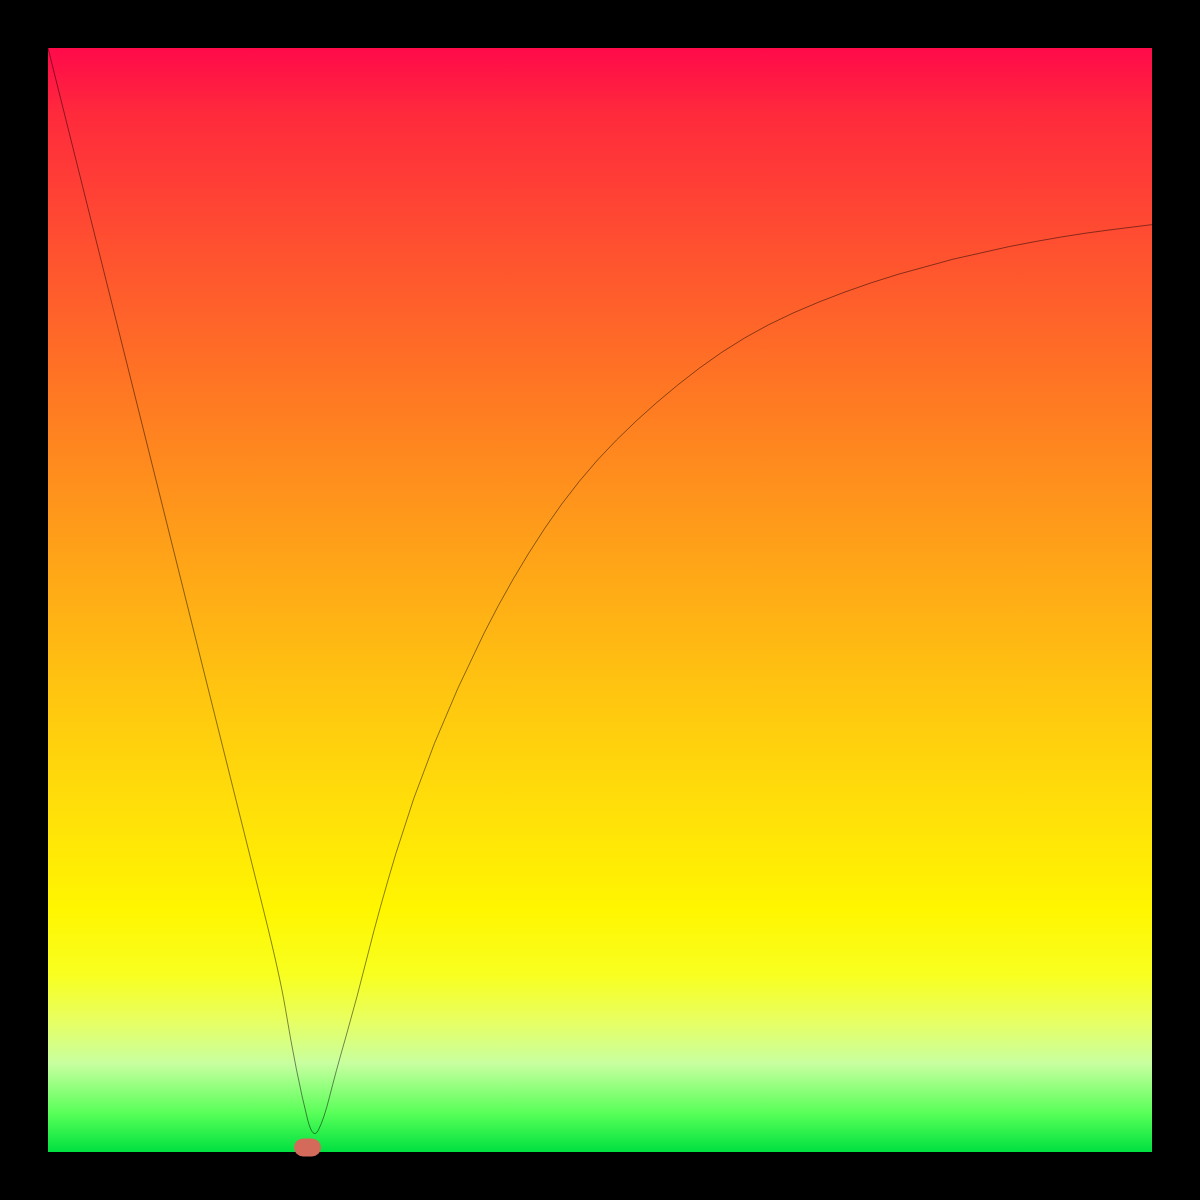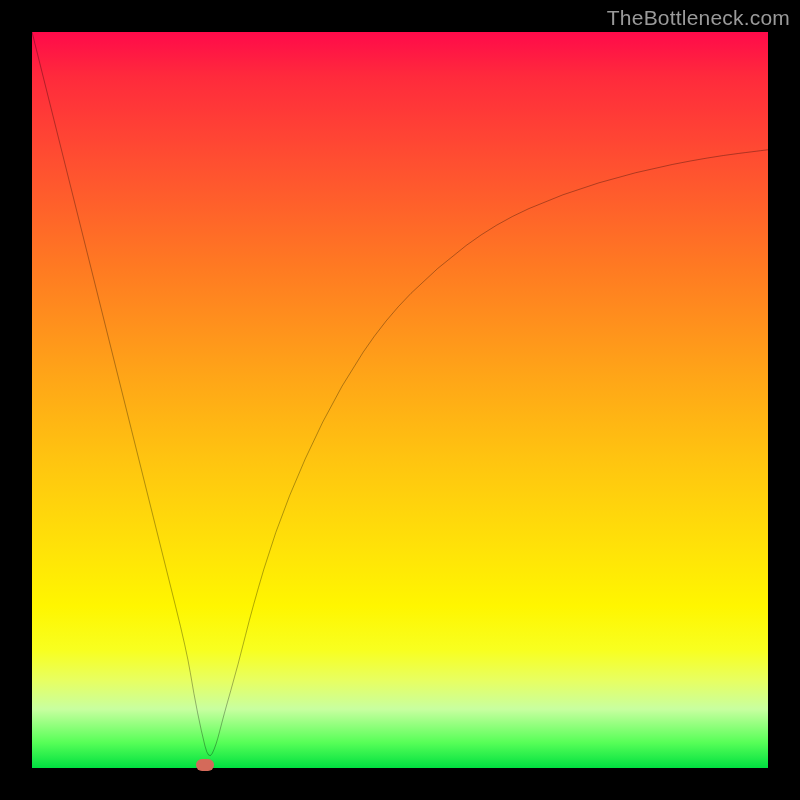--- a/index.html
+++ b/index.html
@@ -75,14 +75,13 @@
 
   <div class="plot">
 
     <svg class="curve" viewBox="0 0 100 100" preserveAspectRatio="none">
       <path id="curve-path" fill="none" stroke="#000" stroke-width="0.32" vector-effect="non-scaling-stroke" d="M 0 0 Q 0 0 1.5 6 Q 3 12 4.5 18 Q 6 24 7.5 30 Q 9 36 10.5 42 Q 12 48 13.5 54 Q 15 60 16.5 66 Q 18 72 19.5 78 Q 21 84 21.5 87 Q 22 90 22.5 92.5 Q 23 95 23.5 97 Q 24 99 24.5 98 Q 25 97 25.5 95 Q 26 93 27 89.5 Q 28.000000000000004 86 29 82 Q 30 78 31.5 73 Q 33 68 35 63 Q 37 58 39.5 53 Q 42 48 45 43.5 Q 48 39 51.5 35.5 Q 55.00000000000001 32 59 29 Q 63 26 67.5 24 Q 72 22 77 20.5 Q 82 19 87 18 Q 92 17 96 16.5 T 100 16"></path>
     </svg>
 
     <div class="marker" id="marker" style="left: 163.96px; top: 727px; background: rgb(212, 106, 90);"></div>
   </div>
 
-  <div class="watermark">TheBottleneck.com</div>
 </div>
 
 </body></html>

